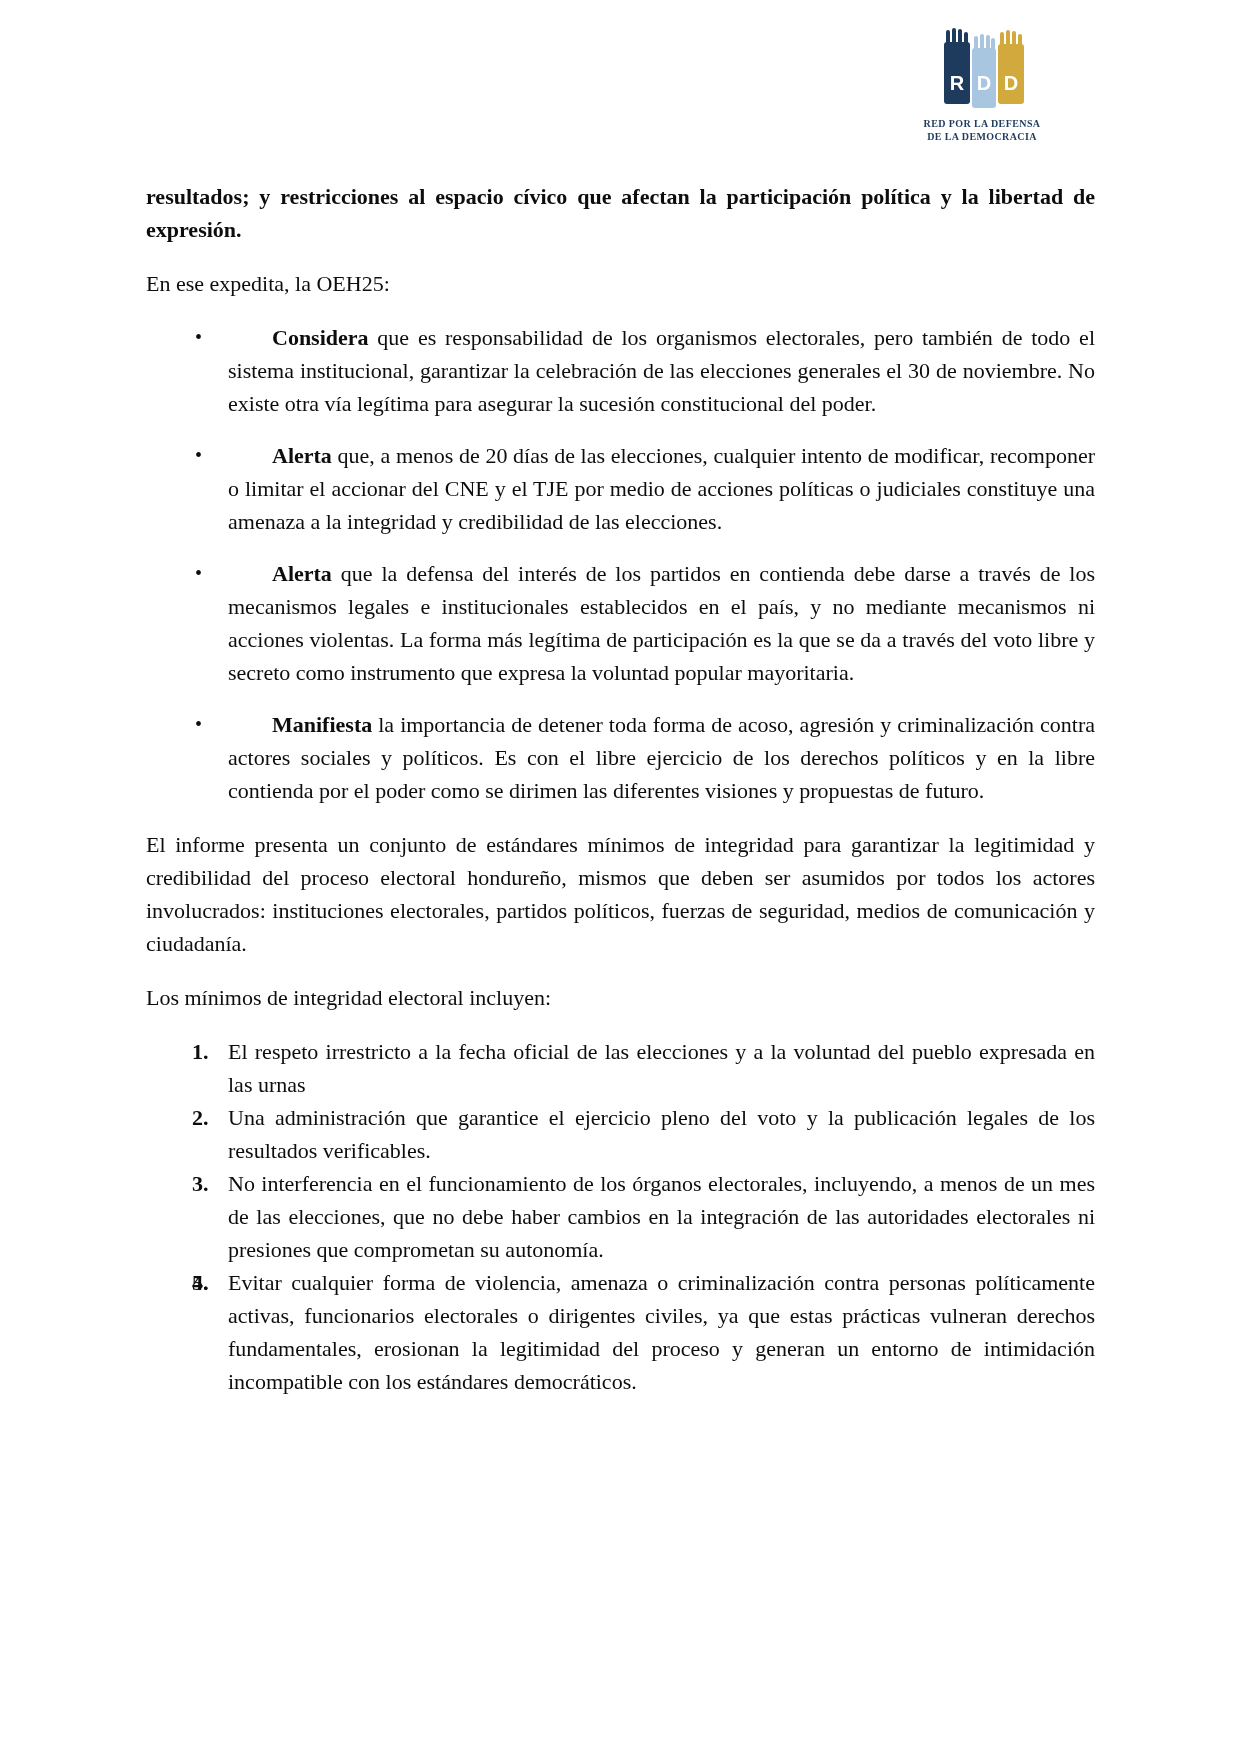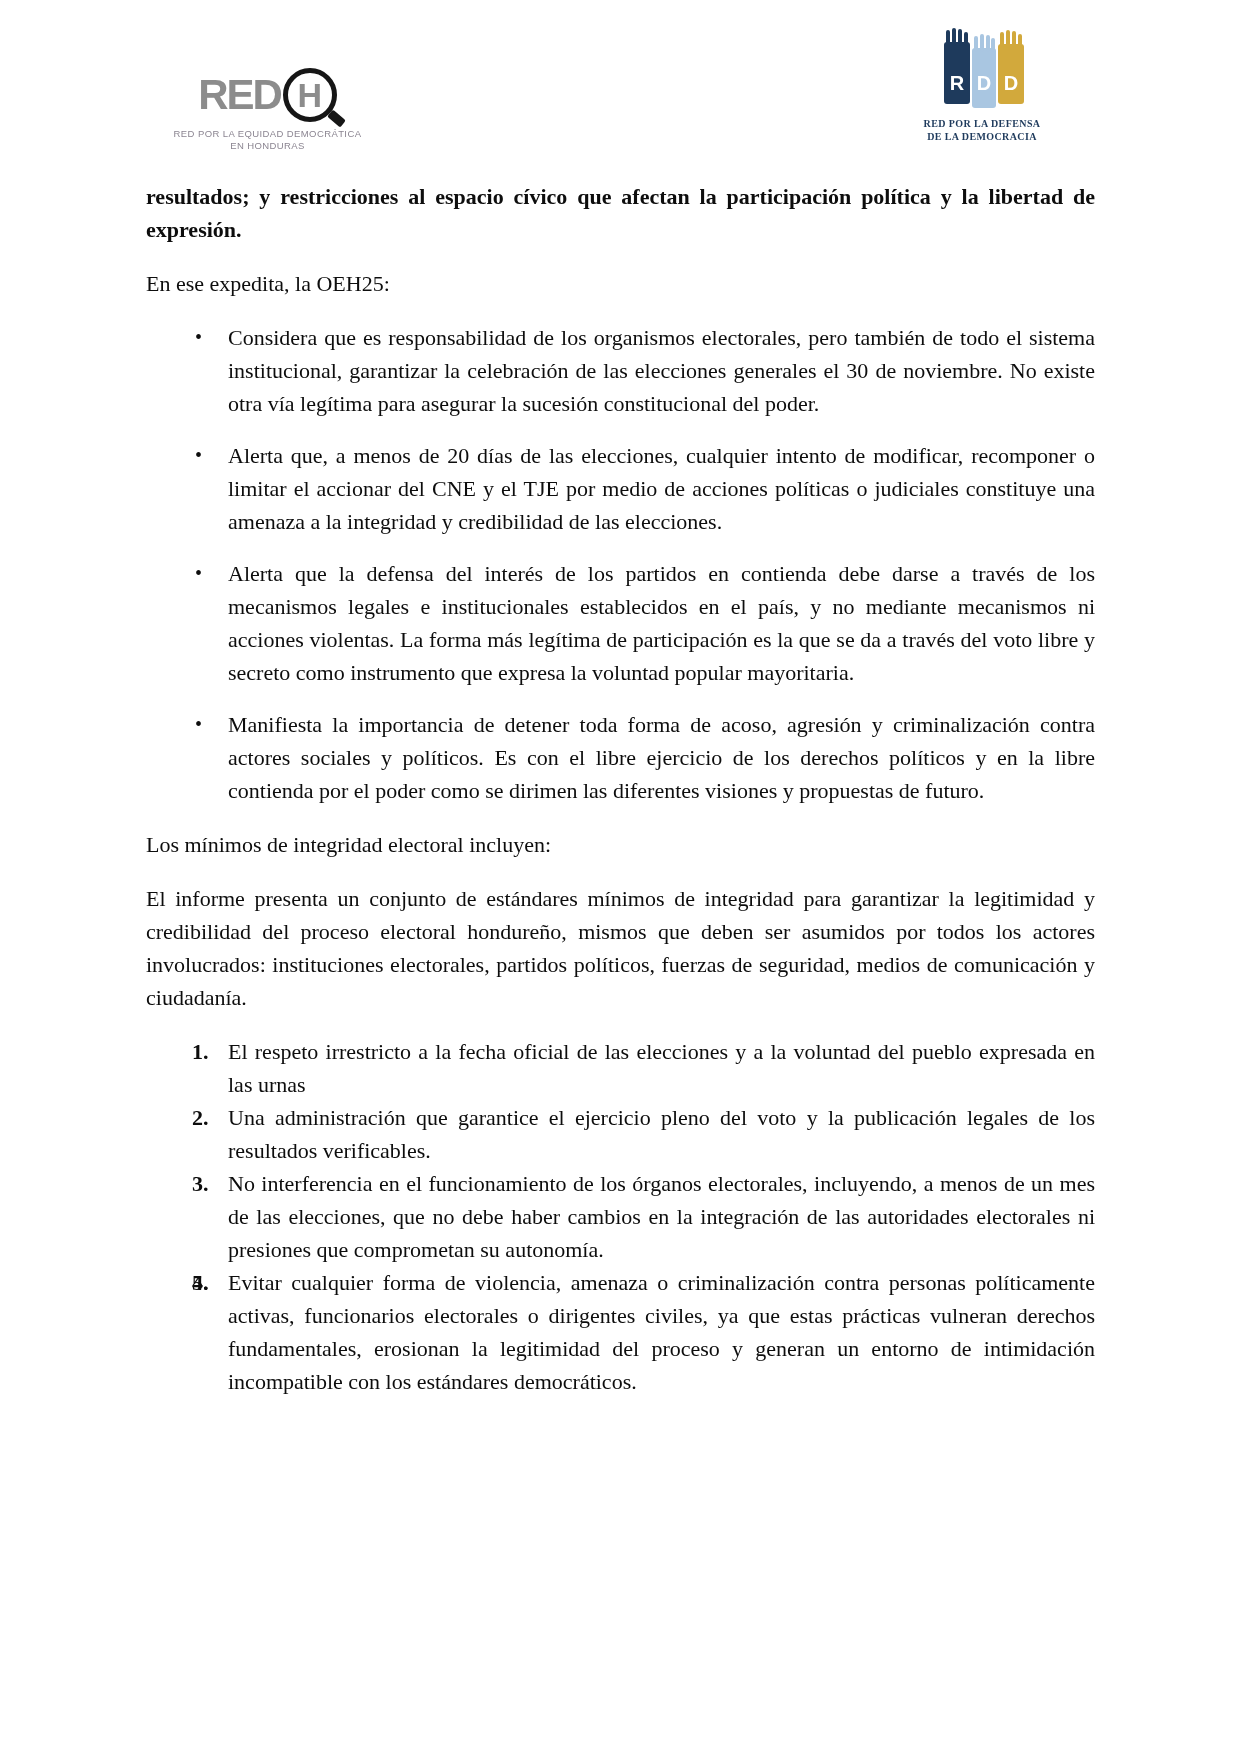--- a/index.html
+++ b/index.html
@@ -121,40 +121,27 @@
   }
   ol.doc-numbers li{
     position:relative;
     padding-left:82px;
   }
   ol.doc-numbers .num{
     position:absolute;
     left:46px; top:0;
     font-weight:bold;
   }
-  b{font-weight:normal;}
+  b{font-weight:bold;margin-left:44px;}
 </style>
 </head>
 <body>
 
 <div class="page">
 
-  <div class="logo-redh">
-    <div class="redh-row">
-      <span class="redh-red">RED</span>
-      <span class="redh-glass">
-        <span class="redh-circle">H</span>
-        <span class="redh-handle"></span>
-      </span>
-    </div>
-    <div class="redh-tag">
-      <div>RED POR LA EQUIDAD DEMOCRÁTICA</div>
-      <div>EN HONDURAS</div>
-    </div>
-  </div>
 
   <div class="logo-rdd">
     <svg width="120" height="84" viewBox="0 0 120 84">
 
       <g>
         <rect x="22" y="14" width="26" height="62" rx="3" fill="#1e3a5c"></rect>
         <rect x="24" y="2" width="4" height="16" rx="2" fill="#1e3a5c"></rect>
         <rect x="30" y="0" width="4" height="18" rx="2" fill="#1e3a5c"></rect>
         <rect x="36" y="1" width="4" height="17" rx="2" fill="#1e3a5c"></rect>
         <rect x="42" y="4" width="4" height="14" rx="2" fill="#1e3a5c"></rect>
@@ -207,23 +194,23 @@
         <b>Alerta</b>
         <span>que la defensa del interés de los partidos en contienda debe darse a través de los mecanismos legales e institucionales establecidos en el país, y no mediante mecanismos ni acciones violentas. La forma más legítima de participación es la que se da a través del voto libre y secreto como instrumento que expresa la voluntad popular mayoritaria.</span>
       </li>
       <li>
         <span class="marker">•</span>
         <b>Manifiesta</b>
         <span>la importancia de detener toda forma de acoso, agresión y criminalización contra actores sociales y políticos. Es con el libre ejercicio de los derechos políticos y en la libre contienda por el poder como se dirimen las diferentes visiones y propuestas de futuro.</span>
       </li>
     </ul>
 
+    <p>El informe presenta un conjunto de estándares mínimos de integridad para garantizar la legitimidad y credibilidad del proceso electoral hondureño, mismos que deben ser asumidos por todos los actores involucrados: instituciones electorales, partidos políticos, fuerzas de seguridad, medios de comunicación y ciudadanía.</p>
+
     <p>Los mínimos de integridad electoral incluyen:</p>
-
-    <p>El informe presenta un conjunto de estándares mínimos de integridad para garantizar la legitimidad y credibilidad del proceso electoral hondureño, mismos que deben ser asumidos por todos los actores involucrados: instituciones electorales, partidos políticos, fuerzas de seguridad, medios de comunicación y ciudadanía.</p>
 
     <ol class="doc-numbers">
       <li>
         <span class="num">1.</span>
         <span>El respeto irrestricto a la fecha oficial de las elecciones y a la voluntad del pueblo expresada en las urnas</span>
       </li>
       <li>
         <span class="num">2.</span>
         <span>Una administración que garantice el ejercicio pleno del voto y la publicación legales de los resultados verificables.</span>
       </li>

